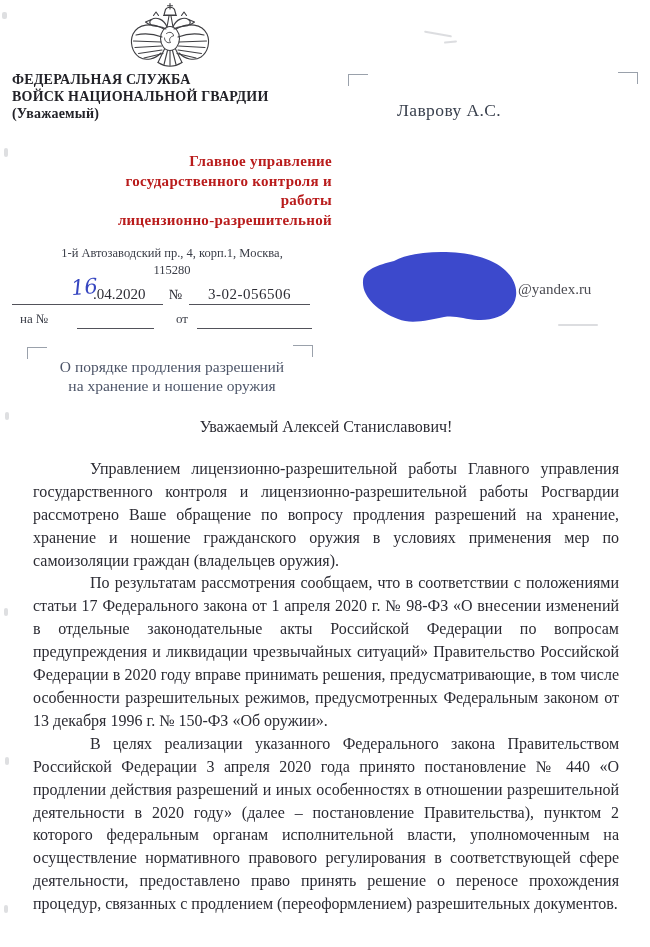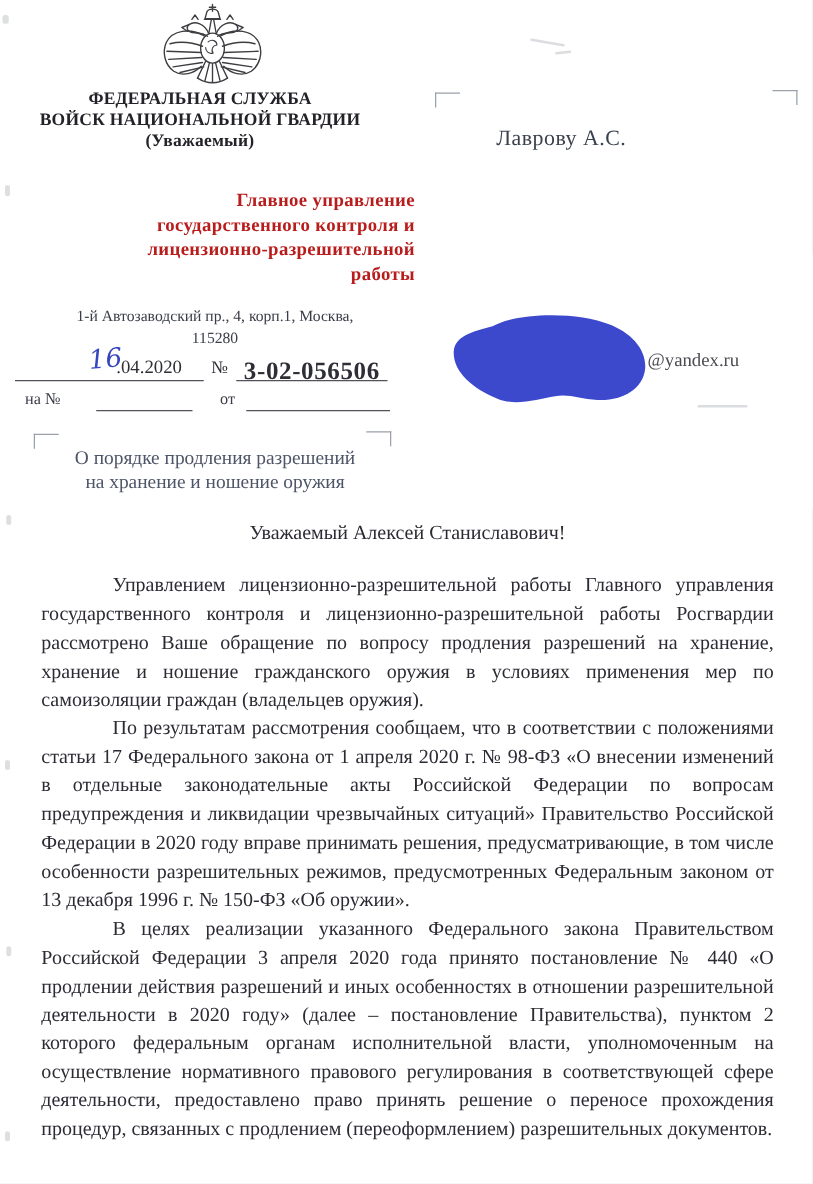--- a/index.html
+++ b/index.html
@@ -4,21 +4,21 @@
 <style>
   html,body{margin:0;padding:0;background:#e9e9e9;}
   .page{
     position:relative;width:650px;height:947px;margin:0 auto;
     background:#ffffff;overflow:hidden;
     font-family:"Liberation Serif", serif;color:#2b2b33;
   }
   
   .emblem{position:absolute;left:126px;top:2px;}
   .org-block{
-    position:absolute;left:0;top:71px;width:320px;text-align:center;
+    position:absolute;left:12px;top:71px;width:320px;
     font-weight:bold;font-size:14px;line-height:17px;color:#222228;letter-spacing:.2px;
   }
   .dept-block{
     position:absolute;left:12px;top:152px;width:320px;text-align:right;
     font-weight:bold;font-size:15px;line-height:19.5px;color:#b91c1c;letter-spacing:.3px;
   }
   .addr-block{
     position:absolute;left:12px;top:245px;width:320px;text-align:center;
     font-size:12.5px;line-height:16.5px;color:#3a3d47;
   }
@@ -27,21 +27,21 @@
   #uline-a{left:12px;top:304px;width:151px;}
   #uline-b{left:189px;top:304px;width:121px;}
   #uline-c{left:77px;top:328px;width:77px;}
   #uline-d{left:197px;top:328px;width:115px;}
   .hand{
     position:absolute;left:71px;top:275px;font-size:21px;font-style:italic;
     color:#3646c0;transform:rotate(-5deg);font-family:"DejaVu Serif",serif;
   }
   .date-rest{position:absolute;left:93px;top:286px;font-size:15px;color:#2e2e36;}
   .num-sign{position:absolute;left:169px;top:287px;font-size:14px;color:#2e2e36;}
-  .doc-num{position:absolute;left:189px;top:286px;width:121px;text-align:center;font-size:20px;color:#2e2e36;letter-spacing:.5px;font-weight:bold;}
+  .doc-num{position:absolute;left:189px;top:286px;width:121px;text-align:center;font-size:15px;color:#2e2e36;letter-spacing:.5px;}
   .ref-label{position:absolute;left:20px;top:311px;font-size:13px;color:#3a3d47;}
   .from-label{position:absolute;left:176px;top:311px;font-size:13px;color:#3a3d47;}
   
   .cm{position:absolute;width:19px;height:11px;border-top:1.2px solid #9aa1ab;}
   .cm-l{border-left:1.2px solid #9aa1ab;}
   .cm-r{border-right:1.2px solid #9aa1ab;}
   #subj-cl{left:27px;top:347px;}
   #subj-cr{left:293px;top:345px;}
   #addr-cl{left:348px;top:74px;}
   #addr-cr{left:618px;top:72px;}
@@ -100,22 +100,22 @@
 
   <div class="org-block">
     <div>ФЕДЕРАЛЬНАЯ СЛУЖБА</div>
     <div>ВОЙСК НАЦИОНАЛЬНОЙ ГВАРДИИ</div>
     <div>(Уважаемый)</div>
   </div>
 
   <div class="dept-block">
     <div>Главное управление</div>
     <div>государственного контроля и</div>
+    <div>работы</div>
     <div>лицензионно-разрешительной</div>
-    <div>работы</div>
   </div>
 
   <div class="addr-block">
     <div>1-й Автозаводский пр., 4, корп.1, Москва,</div>
     <div>115280</div>
   </div>
 
   <span class="hand" style="color: rgb(54, 70, 192);">16</span>
   <span class="date-rest">.04.2020</span>
   <span class="num-sign">№</span>

